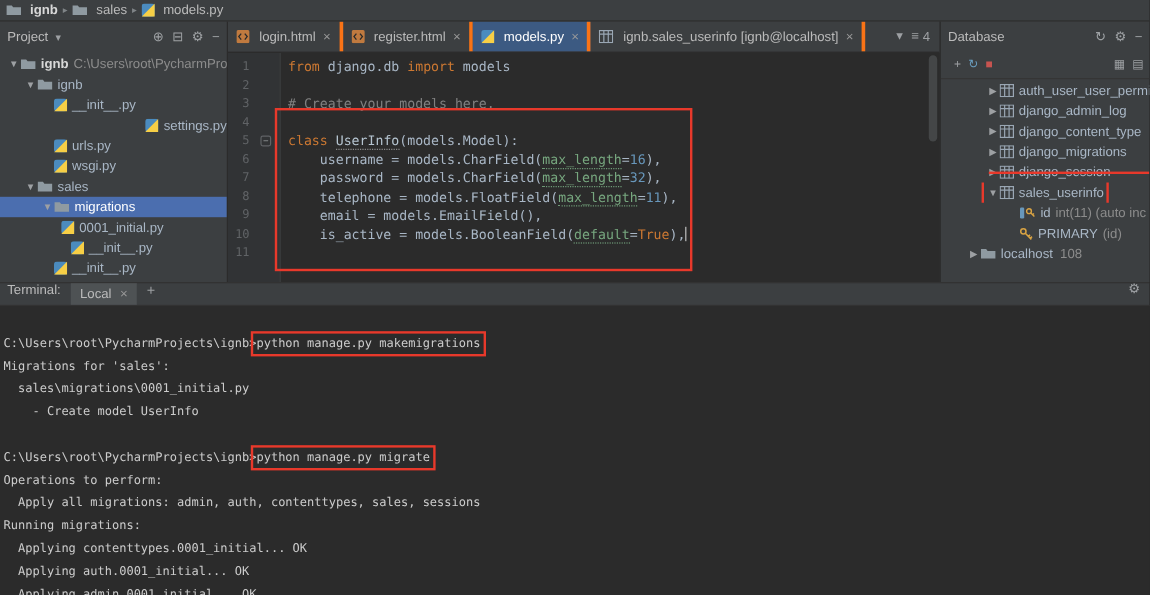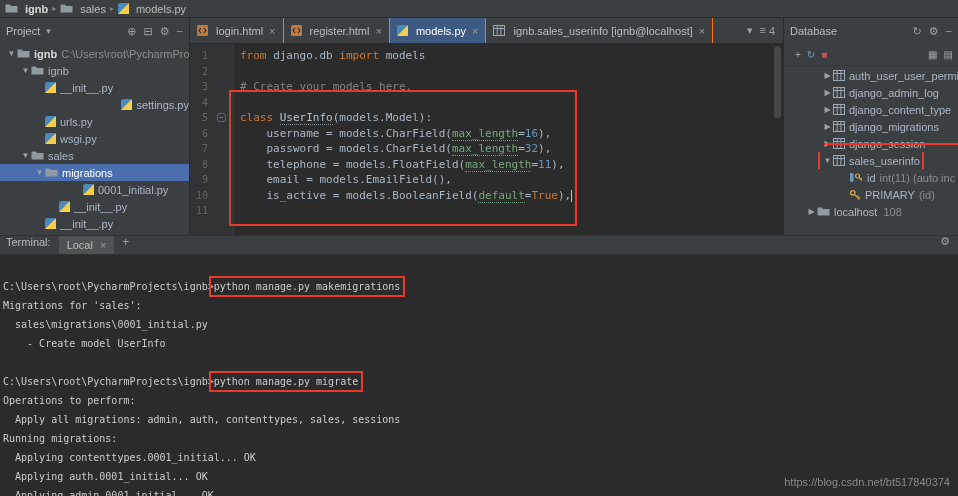--- a/index.html
+++ b/index.html
@@ -39,21 +39,21 @@
   .red-box-outline{outline:2px solid #e8392b;outline-offset:2px;}
   .strike-row::after{content:"";position:absolute;left:40px;right:0;top:8px;height:2px;background:#e8392b;}
 
   
   .project-panel{width:190px;background:#3c3f41;border-right:1px solid #2b2b2b;display:flex;flex-direction:column;flex:none;}
 
   
   .editor-col{flex:1;min-width:0;display:flex;flex-direction:column;}
   .tab-bar{height:26px;background:#3c3f41;border-bottom:1px solid #2b2b2b;display:flex;align-items:stretch;overflow:hidden;flex:none;}
   .tabs{display:flex;align-items:stretch;}
-  .tab{display:flex;align-items:center;gap:4px;padding:0 7px;border-right:1px solid #f97316;color:#bbbbbb;cursor:default;white-space:nowrap;}
+  .tab{display:flex;align-items:center;gap:4px;padding:0 7px;border-right:3px solid #f97316;color:#bbbbbb;cursor:default;white-space:nowrap;}
   .tab.active{background:#3c5a82;color:#ffffff;}
   .tab-close{color:#9a9a9a;font-size:11px;margin-left:2px;}
   .tab-right{margin-left:auto;display:flex;align-items:center;padding:0 8px;color:#9da0a3;}
   .tab-count{margin-left:3px;color:#9da0a3;}
 
   .editor{flex:1;display:flex;position:relative;background:#2b2b2b;overflow:hidden;}
   .gutter{width:44px;background:#313335;border-right:1px solid #3a3c3e;padding-top:4px;flex:none;}
   .gutter-line{height:15.5px;display:flex;align-items:center;}
   .lnum{display:inline-block;width:18px;text-align:right;color:#606366;font:10px "DejaVu Sans Mono",monospace;}
   .fold{margin-left:9px;width:9px;height:9px;border:1px solid #606366;border-radius:2px;color:#9da0a3;font-size:8px;line-height:7px;text-align:center;}
@@ -226,21 +226,21 @@
             <span class="rowline">
               <span class="arrow">▼</span>
               <span class="ticon">
                 <svg width="13" height="11" viewBox="0 0 13 11">
                   <path d="M0.5 1.5 h4.3 l1.2 1.6 h6.5 v6.4 h-12 z" fill="#8f9aa1"></path>
                 </svg>
               </span>
               <span class="tlabel">migrations</span>
             </span>
           </div>
-          <div class="tree-row" style="padding-left: 72px;">
+          <div class="tree-row" style="padding-left: 40px;">
             <span class="rowline">
               <span class="arrow"></span>
               <span class="ticon">
                 <svg width="11" height="11" viewBox="0 0 11 11">
                   <rect width="11" height="11" rx="2.5" fill="#4b8bbe"></rect>
                   <path d="M11 0 v11 h-11 z" fill="#f7cf46"></path>
                 </svg>
               </span>
               <span class="tlabel">0001_initial.py</span>
             </span>
@@ -528,16 +528,15 @@
       <div id="terminal-tabs" class="term-tabs">
           <div class="term-tab active">
             <span>Local</span>
             <span class="tab-close">×</span>
           </div>
         </div>
       <span id="terminal-plus" class="hicon term-plus">+</span>
       <span id="terminal-gear" class="hicon term-gear">⚙</span>
     </div>
     <div id="terminal-lines" class="term-body"><div class="term-line"><span>C:\Users\root\PycharmProjects\ignb&gt;</span><span class="cmd-red-box">python manage.py makemigrations</span></div><div class="term-line"><span>Migrations for 'sales':</span></div><div class="term-line"><span>  sales\migrations\0001_initial.py</span></div><div class="term-line"><span>    - Create model UserInfo</span></div><div class="term-line"></div><div class="term-line"><span>C:\Users\root\PycharmProjects\ignb&gt;</span><span class="cmd-red-box">python manage.py migrate</span></div><div class="term-line"><span>Operations to perform:</span></div><div class="term-line"><span>  Apply all migrations: admin, auth, contenttypes, sales, sessions</span></div><div class="term-line"><span>Running migrations:</span></div><div class="term-line"><span>  Applying contenttypes.0001_initial... OK</span></div><div class="term-line"><span>  Applying auth.0001_initial... OK</span></div><div class="term-line"><span>  Applying admin.0001_initial... OK</span></div></div>
-    <span class="watermark">https://blog.csdn.net/bt517840374</span>
   </div>
 
 </div>
 
 </body></html>

